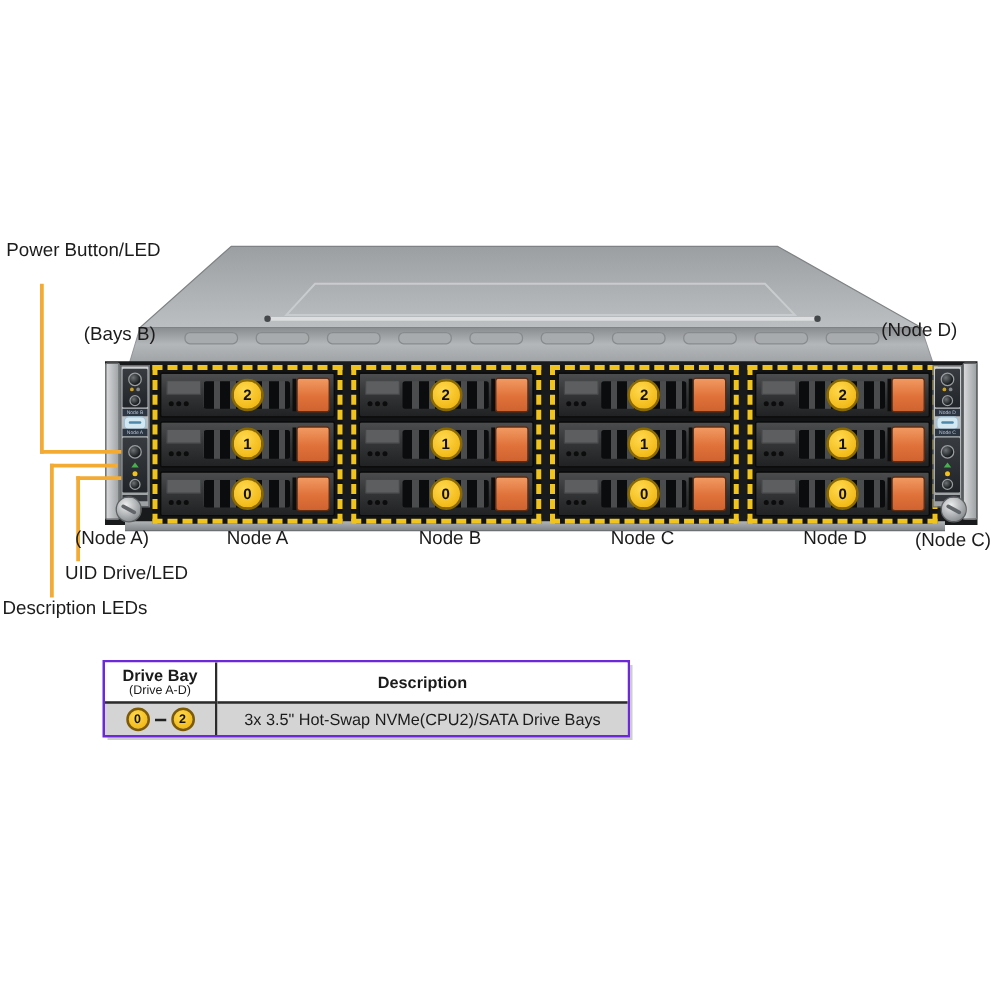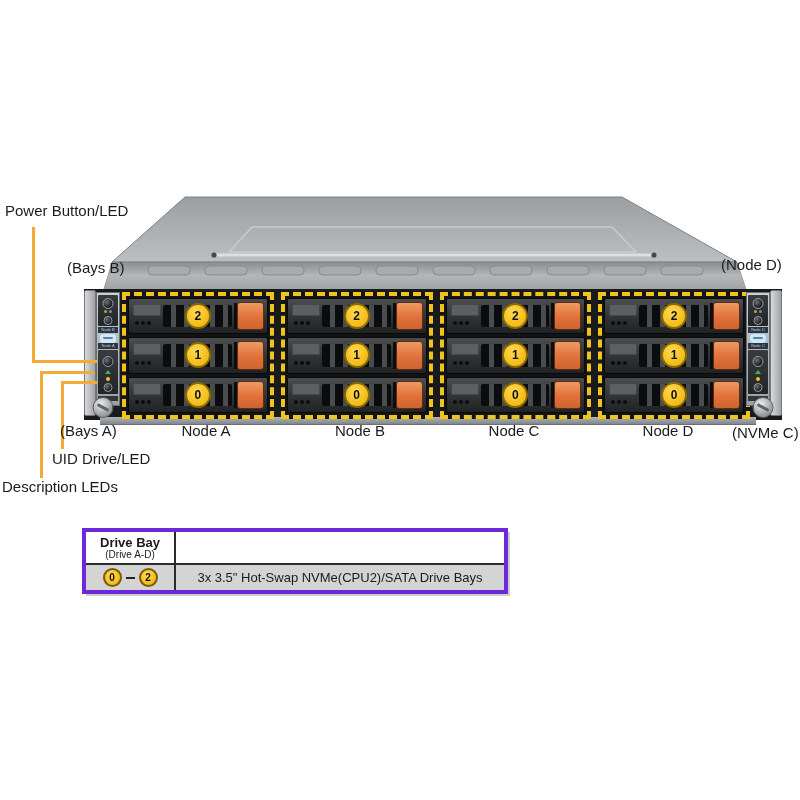--- a/index.html
+++ b/index.html
@@ -68,21 +68,21 @@
   .leddot{position:absolute;left:50%;transform:translateX(-50%);width:4px;height:4px;border-radius:50%;background:#f5c21b;}
   .screw{position:absolute;left:50%;transform:translateX(-50%);top:107px;width:21px;height:21px;border-radius:50%;
     background:radial-gradient(circle at 38% 32%,#eceeef,#94979a 70%,#6e7174);border:1px solid #5f6264;box-sizing:border-box;}
   .screw::after{content:"";position:absolute;left:3px;right:3px;top:8px;height:3px;background:#62666a;
     border-radius:2px;transform:rotate(28deg);}
 
   
   .node-label{position:absolute;top:422px;width:80px;text-align:center;font-size:15px;}
 
   
-  .dtable{position:absolute;left:82px;top:528px;width:418px;border:4px solid #6d28d9;background:#fff;
+  .dtable{position:absolute;left:82px;top:528px;width:418px;border:2px solid #6d28d9;background:#fff;
     box-shadow:3px 3px 0 -1px #cdcdcd;}
   .trow{display:grid;grid-template-columns:90px 1fr;}
   .thead .cell{background:#fff;}
   .tbody .cell{background:#d4d4d4;border-top:2px solid #2b2b2b;}
   .cell{display:flex;flex-direction:column;align-items:center;justify-content:center;padding:3px 2px;box-sizing:border-box;}
   .cell.first{border-right:2px solid #2b2b2b;}
   .th-title{font-size:13px;font-weight:bold;}
   .th-sub{font-size:10px;margin-top:-1px;}
   .range{flex-direction:row;}
   .badge-sm{width:15px;height:15px;border-radius:50%;background:radial-gradient(circle at 40% 32%,#ffd94f 0%,#f2ba18 75%);
@@ -276,39 +276,42 @@
     <div class="screw"></div>
   </div>
 
   <div class="lead" style="left:32px;top:227px;width:3px;height:136px;"></div>
   <div class="lead" style="left:32px;top:360px;width:65px;height:3px;"></div>
   <div class="lead" style="left:40px;top:371px;width:54px;height:3px;"></div>
   <div class="lead" style="left:40px;top:371px;width:3px;height:107px;"></div>
   <div class="lead" style="left:61px;top:381px;width:36px;height:3px;"></div>
   <div class="lead" style="left:61px;top:381px;width:3px;height:68px;"></div>
 
-  <div class="lbl" style="left:5px;top:202px;text-align:center;">Power Button/LED</div>
+  <div class="lbl" style="left:5px;top:192px;text-align:center;">Power Button/LED</div>
   <div class="lbl" style="left:67px;top:259px;">(Bays B)</div>
-  <div class="lbl" style="left:705px;top:256px;margin-left:16px;">(Node D)</div>
-  <div class="lbl" style="left:60px;top:422px;">(Bays A)</div>
-  <div class="lbl" style="left:732px;top:424px;">(NVMe C)</div>
+  <div class="lbl" style="left:705px;top:256px;">(Node D)</div>
+  <div class="lbl" style="left:60px;top:422px;">(Node A)</div>
+  <div class="lbl" style="left:732px;top:424px;">(Node C)</div>
   <div class="lbl" style="left:52px;top:450px;">UID Drive/LED</div>
   <div class="lbl" style="left:2px;top:478px;">Description LEDs</div>
 
   <div class="node-label" style="left:166px;">Node A</div>
   <div class="node-label" style="left:320px;">Node B</div>
   <div class="node-label" style="left:474px;">Node C</div>
   <div class="node-label" style="left:628px;">Node D</div>
 
   <div class="dtable">
     <div class="trow thead">
       <div class="cell first">
         <div class="th-title">Drive Bay</div>
         <div class="th-sub">(Drive A-D)</div>
       </div>
+      <div class="cell">
+        <div class="th-title">Description</div>
+      </div>
     </div>
     <div class="trow tbody">
       <div class="cell first range">
         <div class="badge-sm">0</div>
         <div class="dash"></div>
         <div class="badge-sm">2</div>
       </div>
       <div class="cell">
         <div class="desc">3x 3.5" Hot-Swap NVMe(CPU2)/SATA Drive Bays</div>
       </div>

